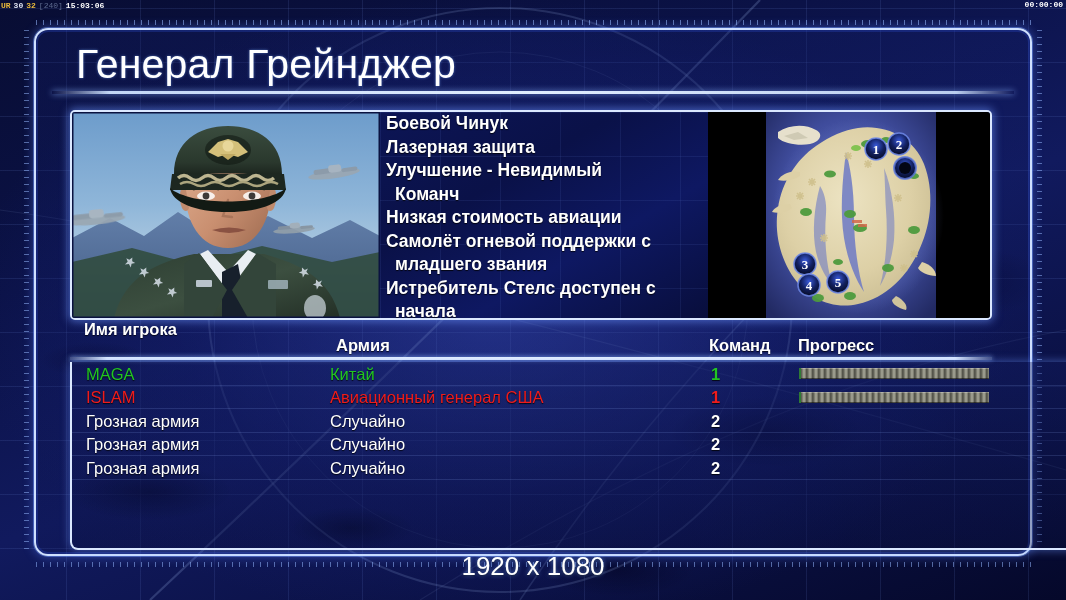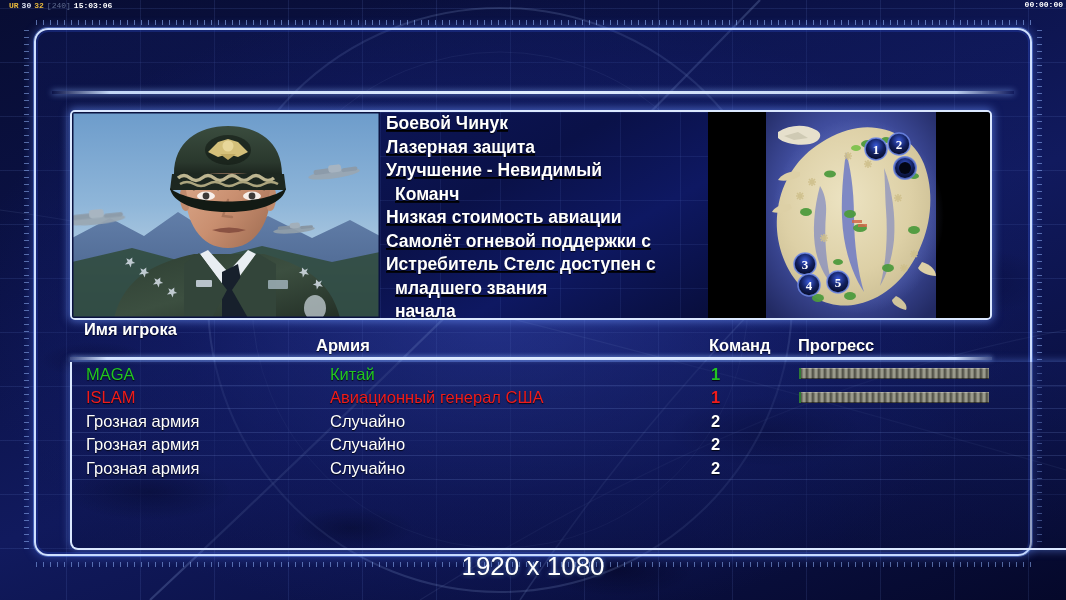--- a/index.html
+++ b/index.html
@@ -38,21 +38,21 @@
       radial-gradient(ellipse 160px 55px at 88% 47%, rgba(0,0,25,.5), transparent 70%),
       radial-gradient(ellipse 110px 38px at 58% 95%, rgba(0,0,20,.4), transparent 70%),
       radial-gradient(ellipse 80px 26px at 9% 60%, rgba(0,0,20,.35), transparent 70%);
   }
 
   
   #perfbar {
     position:absolute; left:0; top:0; height:11px;
     display:flex; align-items:center; gap:3px;
     font-family:"Liberation Mono", monospace; font-size:8px;
-    line-height:9px; padding-left:9px; white-space:nowrap; z-index:40;
+    line-height:9px; padding-left:1px; white-space:nowrap; z-index:40;
   }
   .pf-a { color:#e8b93c; font-weight:bold; }
   .pf-b { color:#dfe4f2; font-weight:bold; }
   .pf-c { color:#e8b93c; font-weight:bold; }
   .pf-d { color:#5d6a8e; }
   .pf-t { color:#ffffff; font-weight:bold; }
   #clock {
     position:absolute; right:3px; top:0; height:11px;
     font-family:"Liberation Mono", monospace; font-size:8px; line-height:10px;
     color:#fff; font-weight:bold; z-index:40;
@@ -105,21 +105,20 @@
   }
   
   #portrait { position:relative; width:308px; height:206px; overflow:hidden; flex:0 0 308px; }
   #portrait svg { display:block; width:308px; height:206px; }
 
   
   #desc {
     flex:1 1 auto; position:relative; overflow:hidden;
     background:linear-gradient(150deg,#0c1555 0%,#0a1148 35%,#0e1862 65%,#080e3c 100%);
     padding:6px 12px 0 6px;
-    text-decoration:underline;
   }
   #desc::before {
     content:""; position:absolute; inset:0;
     background-image:
       linear-gradient(rgba(110,145,235,.10) 1px, transparent 1px),
       linear-gradient(90deg, rgba(110,145,235,.10) 1px, transparent 1px);
     background-size:60px 44px;
   }
   #desc-list { position:relative; }
   .desc-line {
@@ -143,21 +142,21 @@
   }
   #thead {
     position:relative; height:27px;
     display:flex; align-items:flex-end;
   }
   .th {
     color:#ffffff; font-size:16.5px; line-height:19px; font-weight:bold;
     text-shadow:0 1px 1px rgba(0,0,0,.75); white-space:nowrap;
   }
   #th-name { position:absolute; left:14px; bottom:18px; }
-  #th-army { position:absolute; left:246px; bottom:2px; }
+  #th-army { position:absolute; left:266px; bottom:2px; }
   #th-team { position:absolute; left:639px; bottom:2px; }
   #th-prog { position:absolute; left:728px; bottom:2px; }
   #thead-rule {
     position:absolute; left:0; bottom:-3px; width:922px; height:3px;
     background:linear-gradient(90deg, rgba(200,222,255,.25) 0%, rgba(225,238,255,1) 4%, rgba(235,244,255,1) 50%, rgba(225,238,255,1) 96%, rgba(200,222,255,.25) 100%);
     box-shadow:0 0 5px rgba(150,190,255,.8);
   }
   #tbody-box {
     position:absolute; left:0; top:32px; width:1064px; height:188px;
     border:2px solid #dbe8ff; border-top:none; border-radius:0 0 8px 8px;
@@ -220,20 +219,21 @@
   <div id="clock">00:00:00</div>
 
   <div class="ruler" id="ruler-top"></div>
   <div class="ruler" id="ruler-bottom"></div>
   <div class="ruler" id="ruler-left"></div>
   <div class="ruler" id="ruler-right"></div>
 
   <div id="frame"></div>
 
   <div id="title-wrap">
+    <div id="title">Генерал Грейнджер</div>
     <div id="title-rule"></div>
   </div>
 
   <div id="info-panel">
 
     <div id="portrait">
       <svg viewBox="0 0 308 206" preserveAspectRatio="xMidYMid slice">
         <defs>
           <linearGradient id="sky" x1="0" y1="0" x2="0" y2="1">
             <stop offset="0%" stop-color="#6d9ccb"></stop>
@@ -348,22 +348,22 @@
     </div>
 
     <div id="desc">
       <div id="desc-list">
           <div class="desc-line clip-top">Боевой Чинук</div>
           <div class="desc-line">Лазерная защита</div>
           <div class="desc-line">Улучшение - Невидимый</div>
           <div class="desc-line cont">Команч</div>
           <div class="desc-line">Низкая стоимость авиации</div>
           <div class="desc-line">Самолёт огневой поддержки с</div>
+          <div class="desc-line cont">младшего звания</div>
           <div class="desc-line">Истребитель Стелс доступен с</div>
-          <div class="desc-line cont">младшего звания</div>
           <div class="desc-line cont">начала</div>
         </div>
     </div>
 
     <div id="minimap">
       <svg viewBox="0 0 282 206" preserveAspectRatio="none">
         <defs>
           <radialGradient id="seag" cx="50%" cy="45%" r="70%">
             <stop offset="0%" stop-color="#5c6bbd"></stop>
             <stop offset="60%" stop-color="#3f4c9c"></stop>

